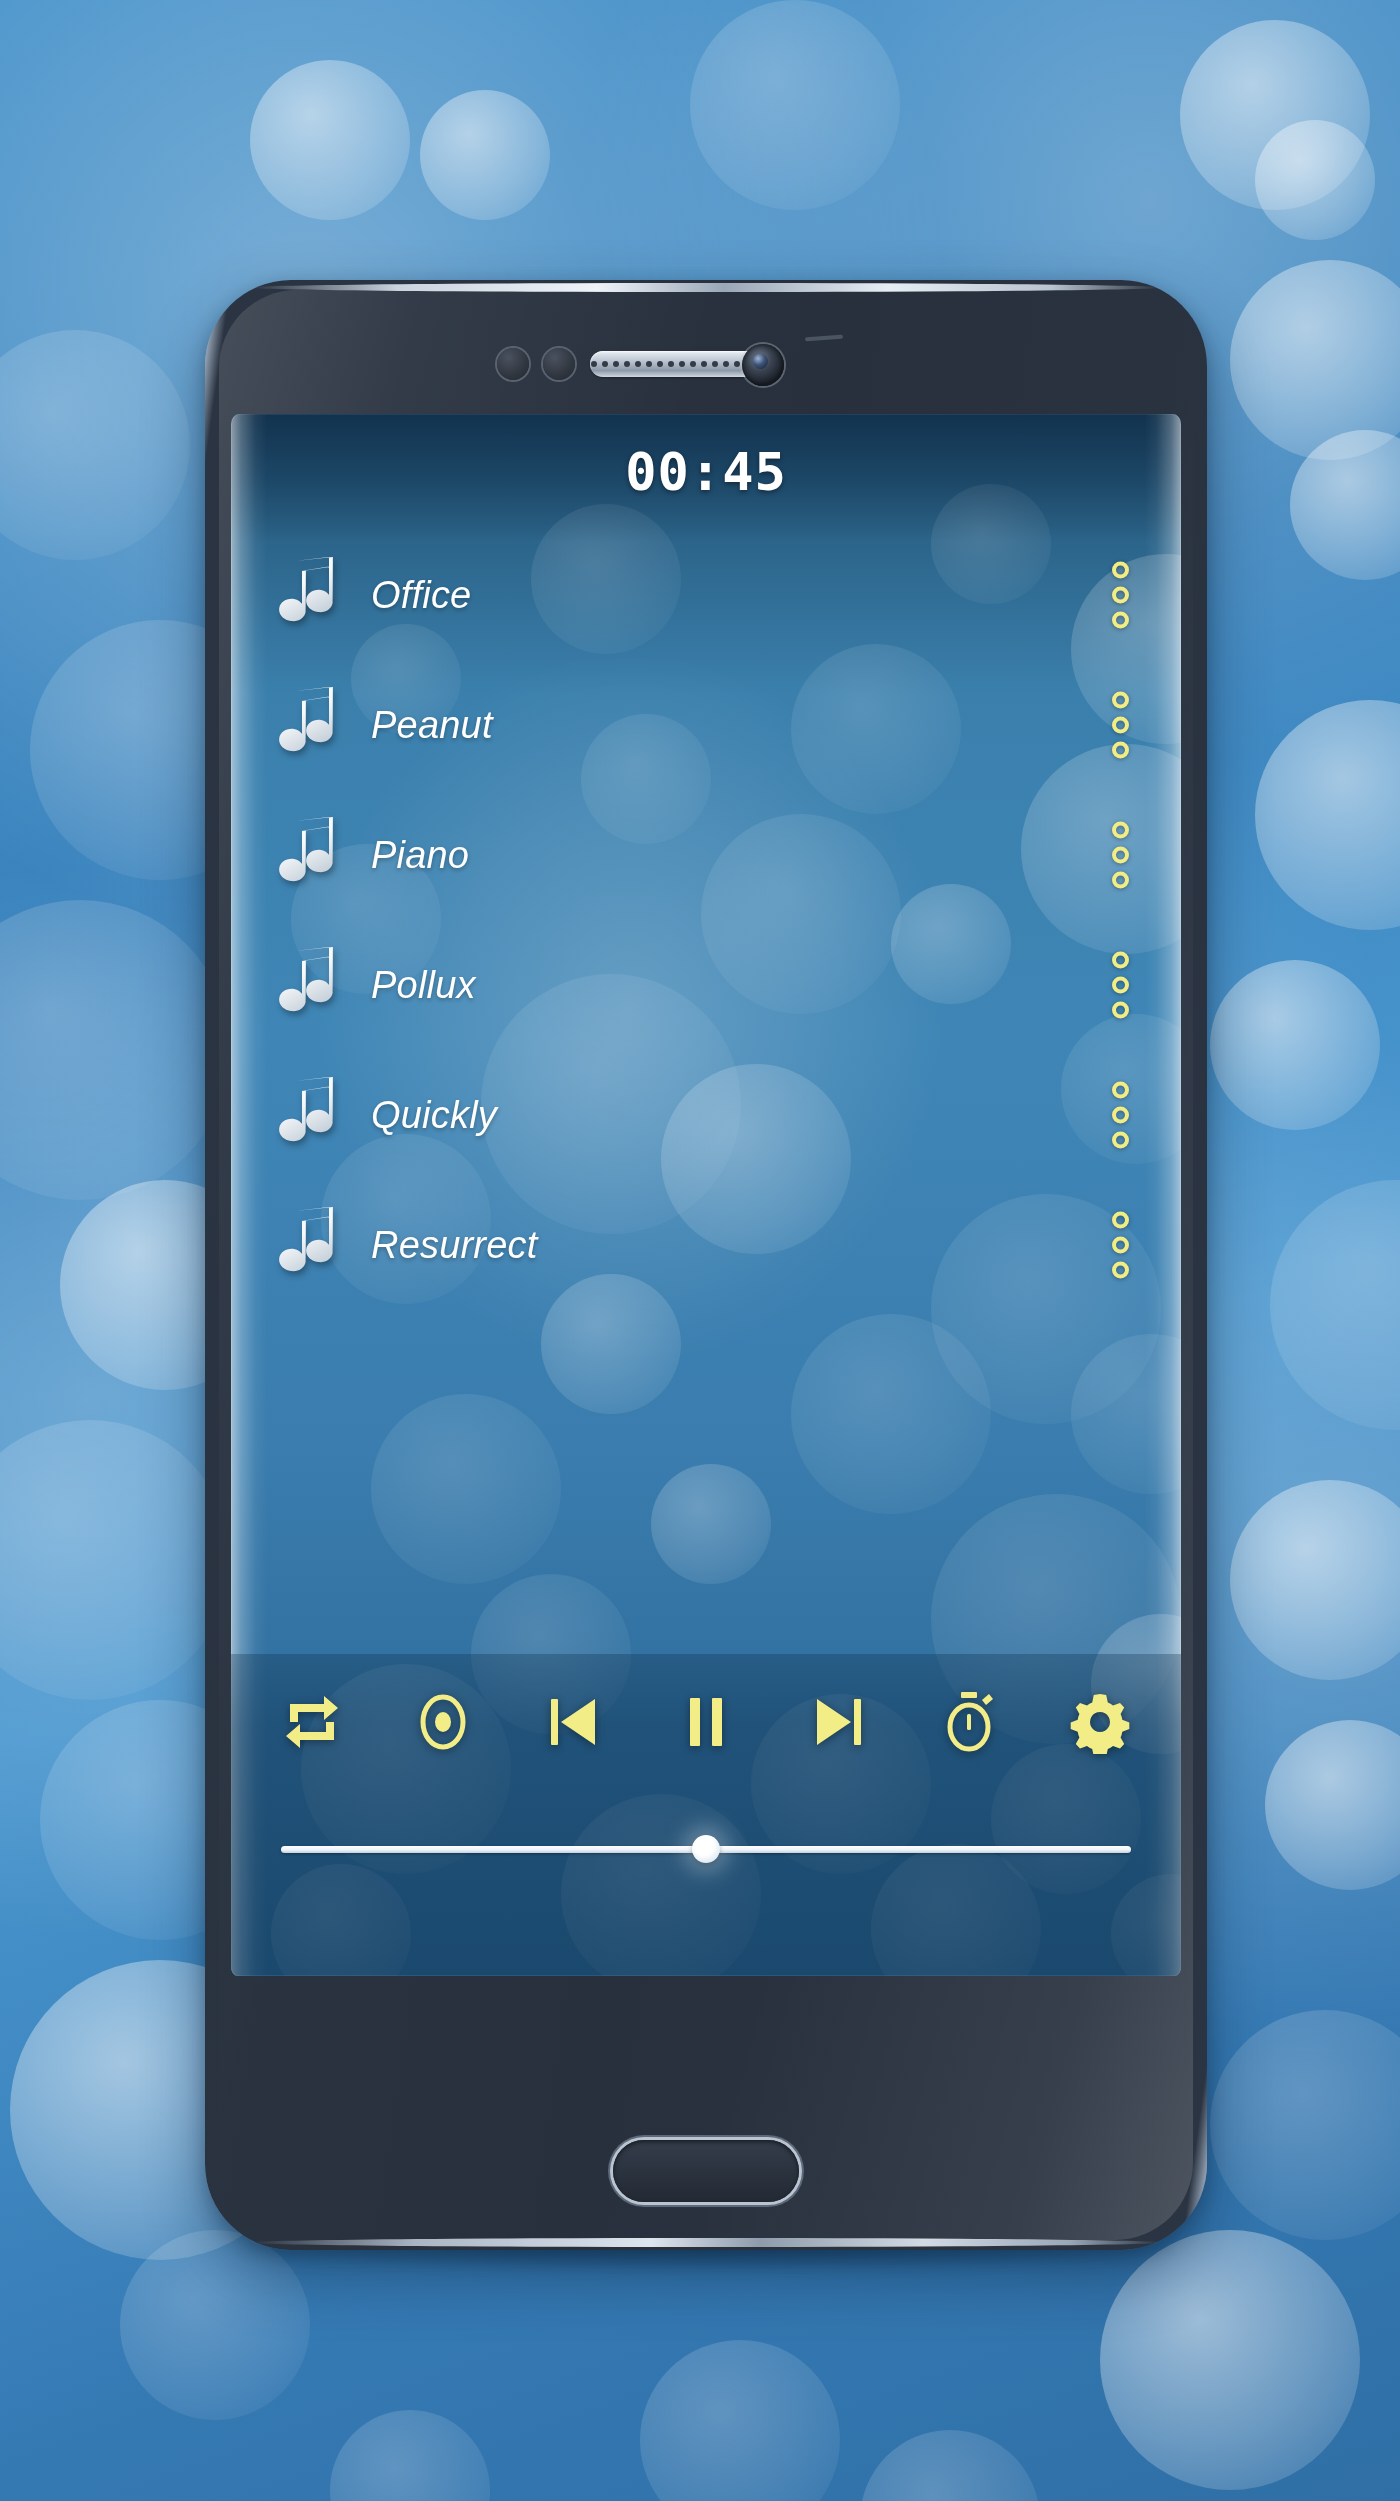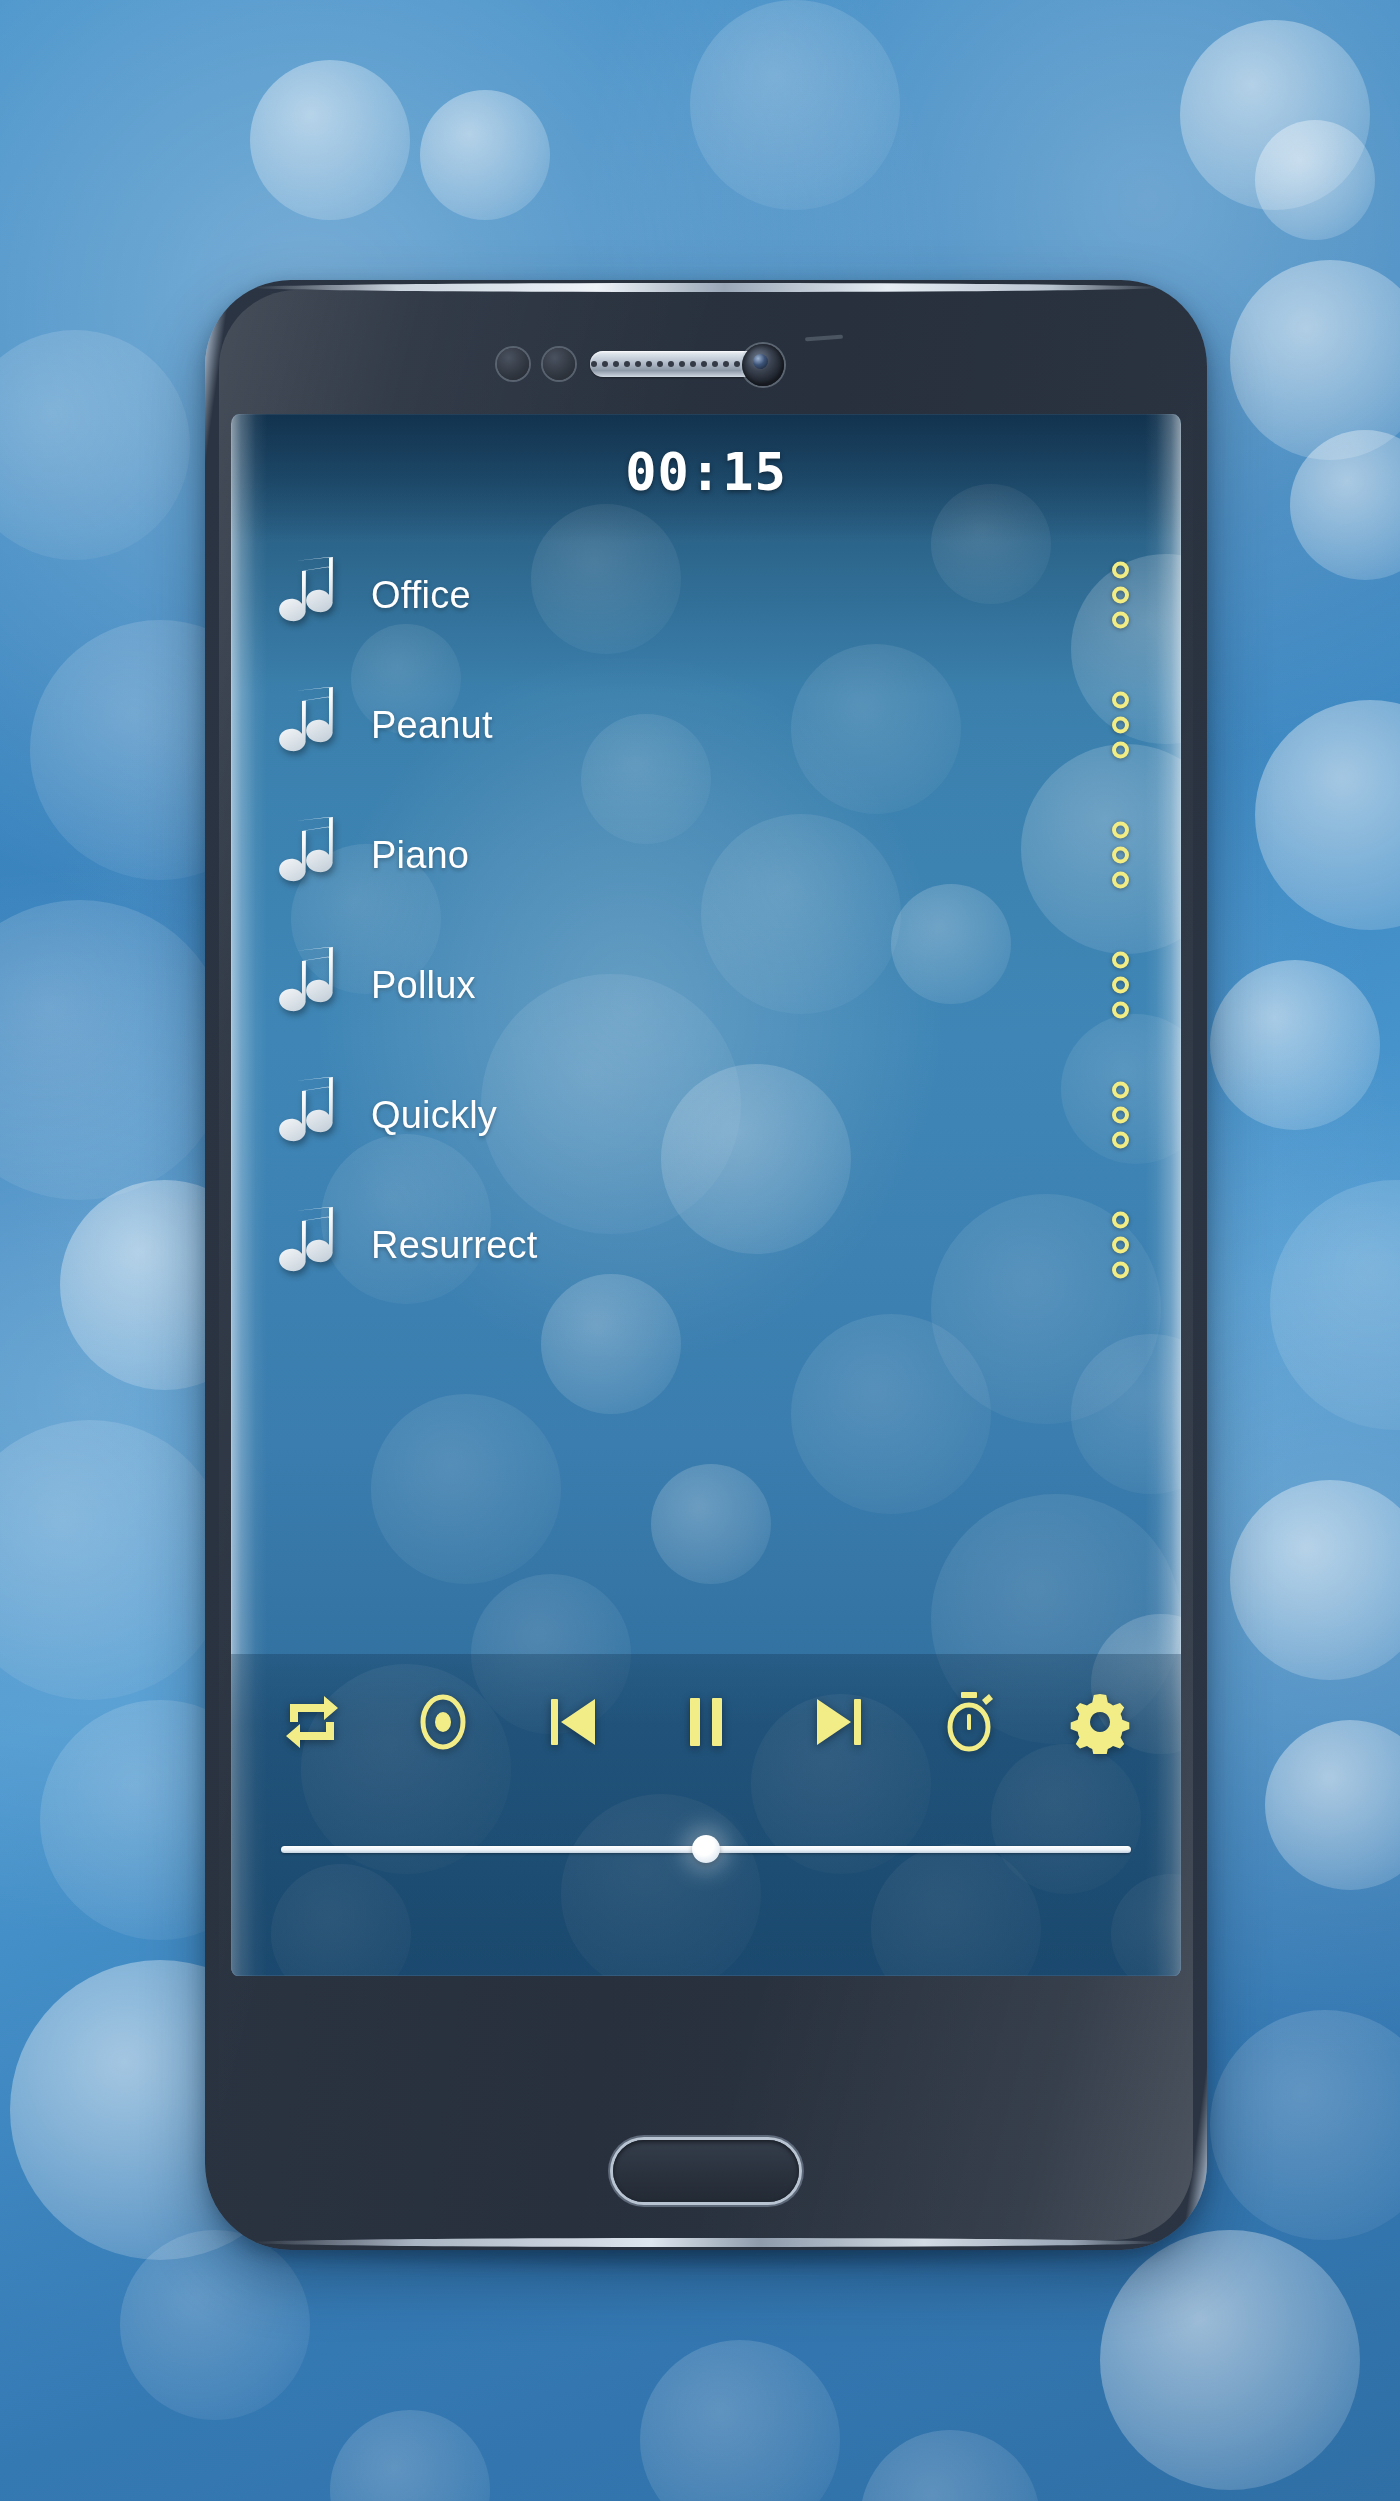--- a/index.html
+++ b/index.html
@@ -210,20 +210,21 @@
     text-shadow: 0 2px 5px rgba(0,0,0,0.42);
   }
 
   
   #list {
     position: absolute;
     left: 0; right: 0;
     top: 116px;
     bottom: 320px;
     z-index: 3;
+    font-style: italic;
   }
   .row {
     position: relative;
     height: 130px;
     display: flex;
     align-items: center;
     cursor: pointer;
   }
   .note-icon {
     flex: 0 0 auto;
@@ -449,21 +450,21 @@
           <div class="sb soft" style="left: 760px; top: 1330px; width: 150px; height: 150px;"></div>
           <div class="sb soft" style="left: 330px; top: 1380px; width: 200px; height: 200px;"></div>
           <div class="sb soft" style="left: 640px; top: 1430px; width: 170px; height: 170px;"></div>
           <div class="sb soft" style="left: 40px; top: 1450px; width: 140px; height: 140px;"></div>
           <div class="sb soft" style="left: 880px; top: 1460px; width: 120px; height: 120px;"></div>
         </div>
       <div id="screen-glowcenter"></div>
       <div id="screen-topshade"></div>
 
       <div id="clock-bar">
-        <div id="clock">00:15</div>
+        <div id="clock">00:45</div>
       </div>
 
       <div id="list">
           <div class="row">
             <span class="note-icon">
               <svg viewBox="0 0 64 76" xmlns="http://www.w3.org/2000/svg">
                 <defs>
                   <linearGradient id="ng" x1="0" y1="0" x2="0.45" y2="1">
                     <stop offset="0%" stop-color="#ffffff"></stop>
                     <stop offset="52%" stop-color="#f6f8fa"></stop>

